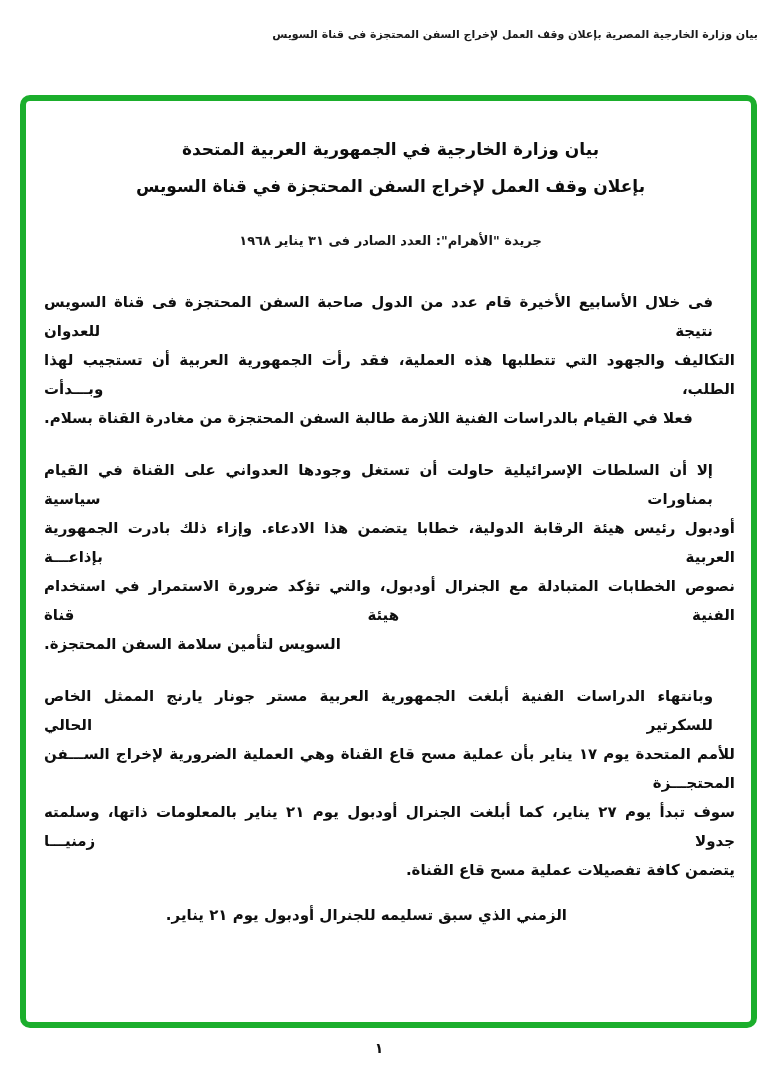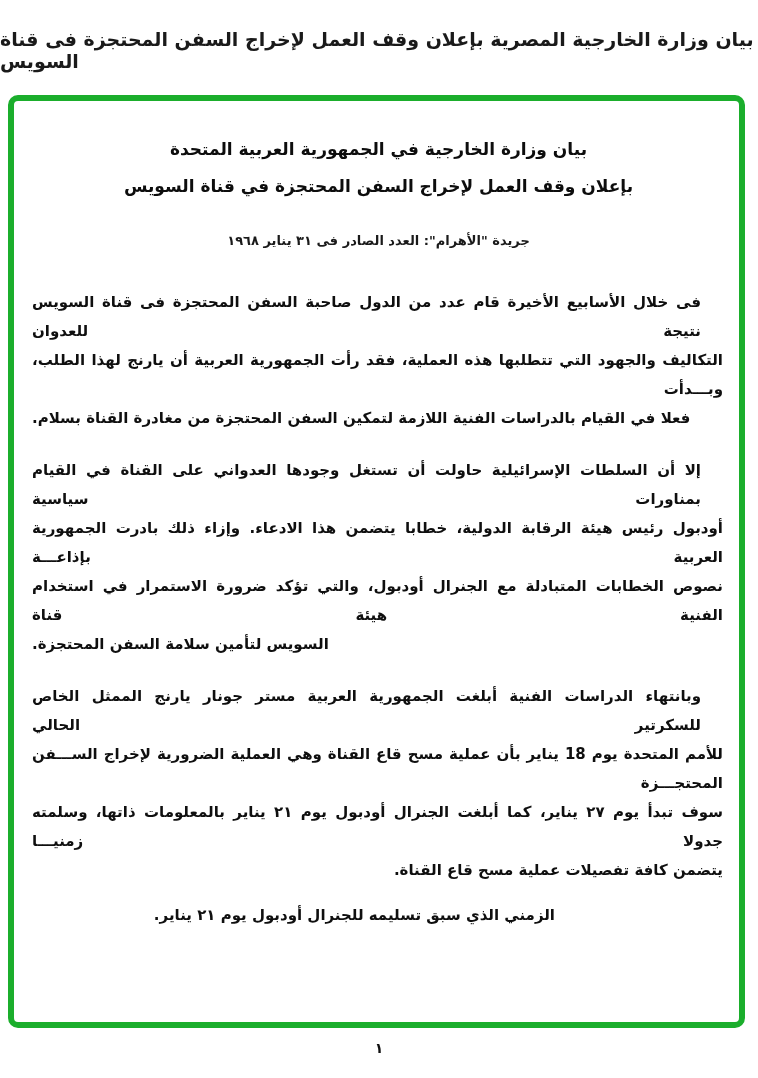--- a/index.html
+++ b/index.html
@@ -7,29 +7,29 @@
   body {
     width: 758px; height: 1078px;
     position: relative;
     font-family: "DejaVu Sans", sans-serif;
     color: #121212;
     overflow: hidden;
   }
   .top-header {
     position: absolute;
     top: 28px; left: 0; right: 0;
-    text-align: left;
+    text-align: right;
     direction: rtl;
-    font-size: 19px;
+    font-size: 11px;
     font-weight: bold;
     color: #1a1a1a;
   }
   .green-box {
     position: absolute;
-    left: 8px; top: 95px;
+    left: 20px; top: 95px;
     width: 737px; height: 933px;
     border: 6px solid #1bae2c;
     border-radius: 10px;
     background: #ffffff;
     text-decoration: underline;
   }
   .box-content {
     position: absolute;
     left: 10px; right: 6px; top: 0; bottom: 0;
     direction: rtl;
@@ -82,32 +82,32 @@
 <div class="top-header">بيان وزارة الخارجية المصرية بإعلان وقف العمل لإخراج السفن المحتجزة فى قناة السويس</div>
 
 <div class="green-box" style="border-color: rgb(27, 174, 44);">
   <div class="box-content">
     <div class="doc-title first">بيان وزارة الخارجية في الجمهورية العربية المتحدة</div>
     <div class="doc-title">بإعلان وقف العمل لإخراج السفن المحتجزة في قناة السويس</div>
     <div class="source-line">جريدة "الأهرام": العدد الصادر فى ٣١ يناير ١٩٦٨</div>
     <div class="doc-body">
         <div class="para">
           <div class="line first">فى خلال الأسابيع الأخيرة قام عدد من الدول صاحبة السفن المحتجزة فى قناة السويس نتيجة للعدوان</div>
-          <div class="line">التكاليف والجهود التي تتطلبها هذه العملية، فقد رأت الجمهورية العربية أن يارنج لهذا الطلب، وبـــدأت</div>
-          <div class="line last-left">فعلا في القيام بالدراسات الفنية اللازمة لتمكين السفن المحتجزة من مغادرة القناة بسلام.</div>
+          <div class="line">التكاليف والجهود التي تتطلبها هذه العملية، فقد رأت الجمهورية العربية أن تستجيب لهذا الطلب، وبـــدأت</div>
+          <div class="line last-left">فعلا في القيام بالدراسات الفنية اللازمة طالبة السفن المحتجزة من مغادرة القناة بسلام.</div>
         </div>
         <div class="para">
           <div class="line first">إلا أن السلطات الإسرائيلية حاولت أن تستغل وجودها العدواني على القناة في القيام بمناورات سياسية</div>
           <div class="line">أودبول رئيس هيئة الرقابة الدولية، خطابا يتضمن هذا الادعاء. وإزاء ذلك بادرت الجمهورية العربية بإذاعـــة</div>
           <div class="line">نصوص الخطابات المتبادلة مع الجنرال أودبول، والتي تؤكد ضرورة الاستمرار في استخدام الفنية هيئة قناة</div>
           <div class="line last-left">السويس لتأمين سلامة السفن المحتجزة.</div>
         </div>
         <div class="para">
           <div class="line first">وبانتهاء الدراسات الفنية أبلغت الجمهورية العربية مستر جونار يارنج الممثل الخاص للسكرتير الحالي</div>
-          <div class="line">للأمم المتحدة يوم 18 يناير بأن عملية مسح قاع القناة وهي العملية الضرورية لإخراج الســـفن المحتجـــزة</div>
+          <div class="line">للأمم المتحدة يوم ١٧ يناير بأن عملية مسح قاع القناة وهي العملية الضرورية لإخراج الســـفن المحتجـــزة</div>
           <div class="line">سوف تبدأ يوم ٢٧ يناير، كما أبلغت الجنرال أودبول يوم ٢١ يناير بالمعلومات ذاتها، وسلمته جدولا زمنيـــا</div>
           <div class="line last-right">يتضمن كافة تفصيلات عملية مسح قاع القناة.</div>
         </div>
         <div class="para">
           <div class="line last-right" style="padding-right: 168px;">الزمني الذي سبق تسليمه للجنرال أودبول يوم ٢١ يناير.</div>
         </div>
       </div>
   </div>
 </div>
 

